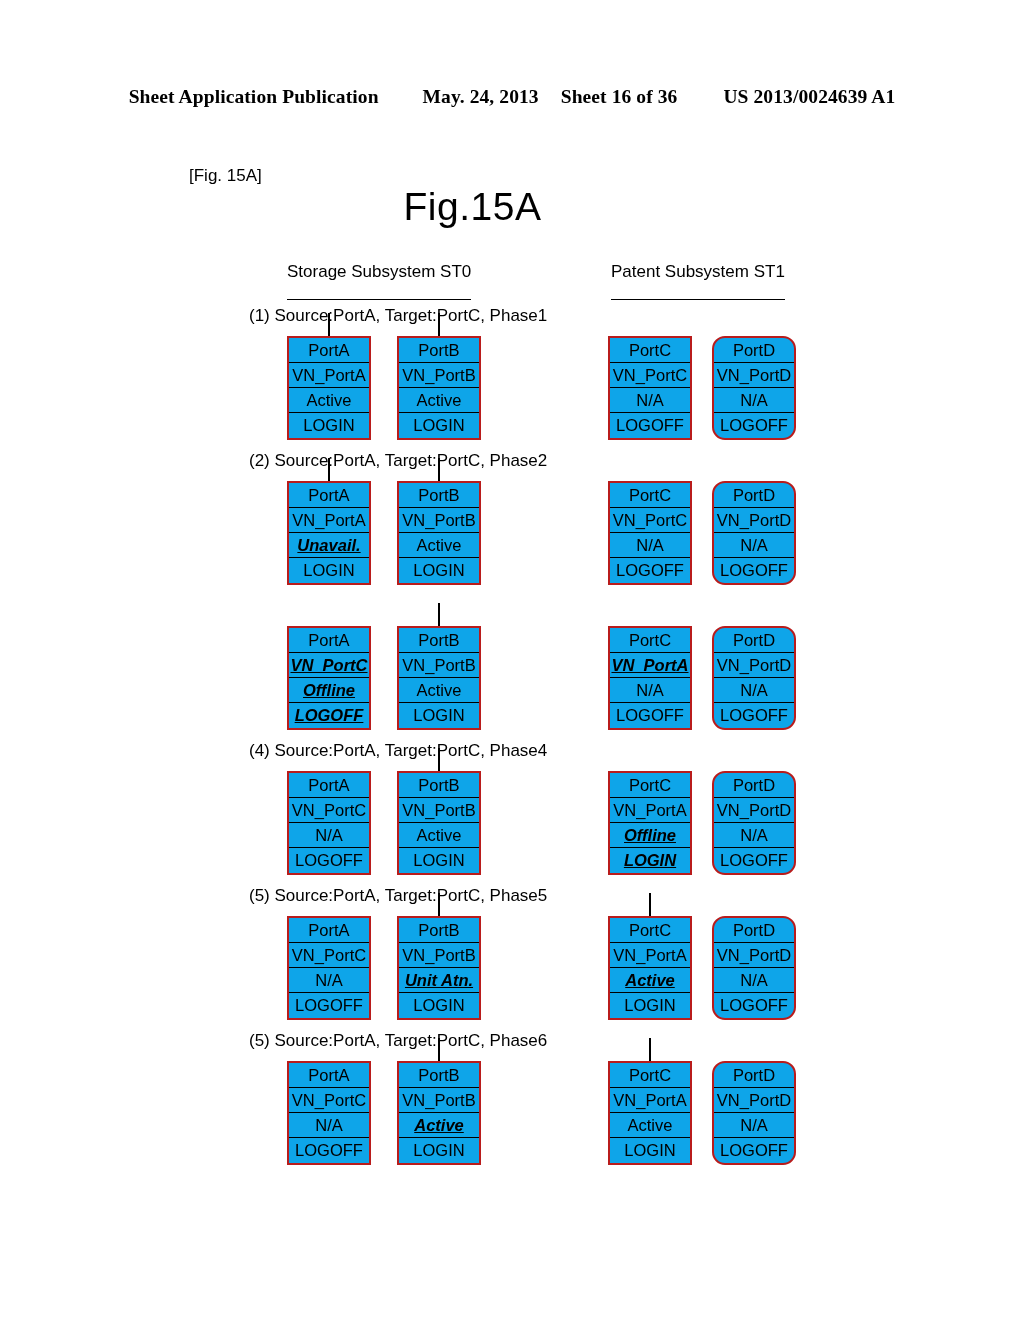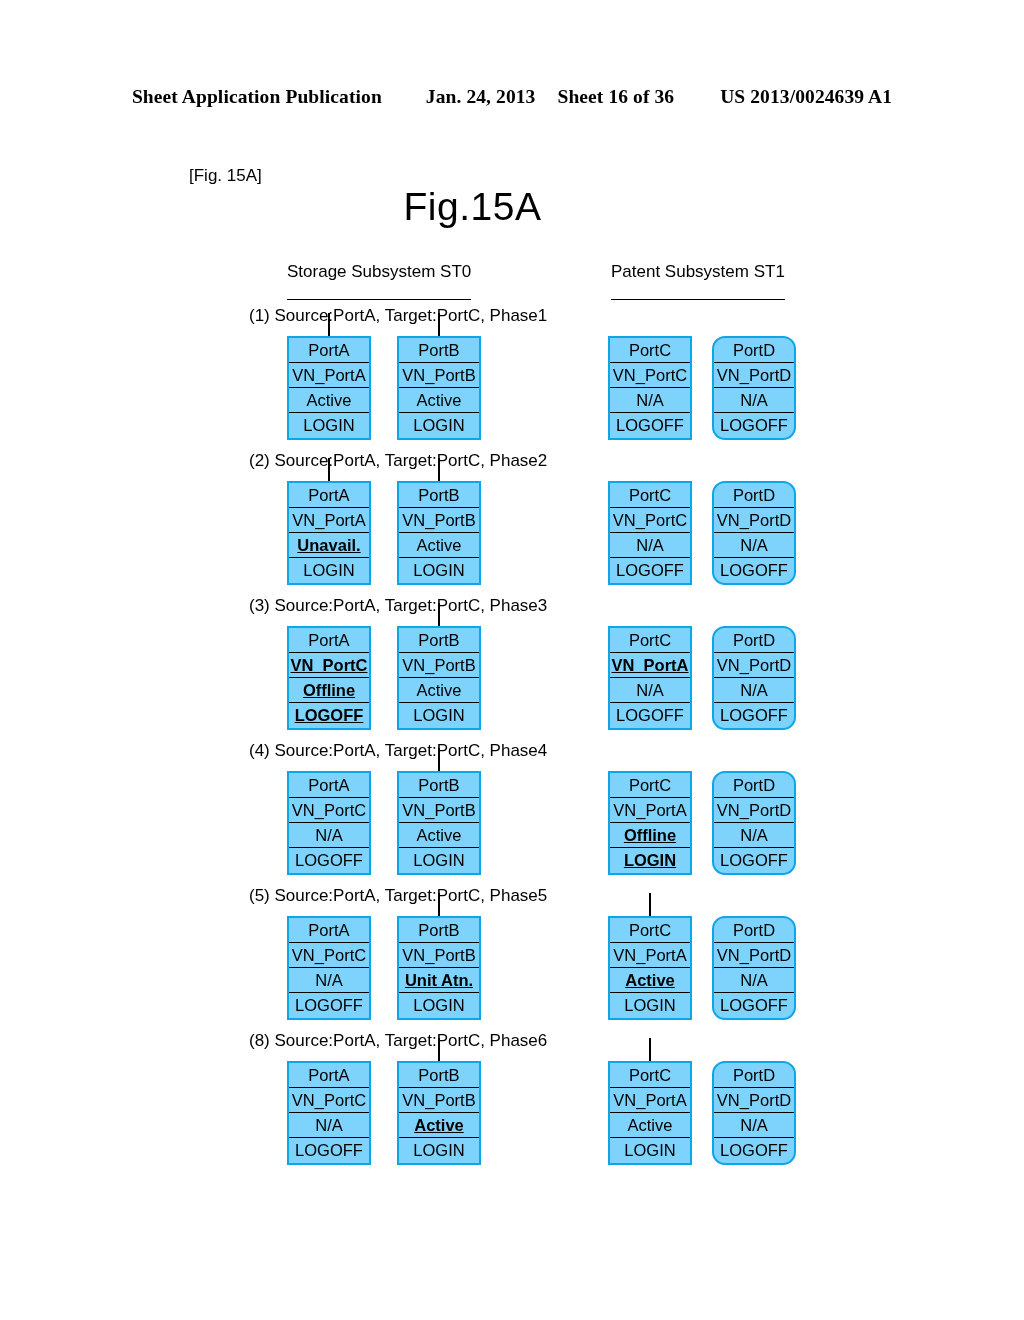--- a/index.html
+++ b/index.html
@@ -76,37 +76,38 @@
     left: 249px;
     top: 0;
     font-size: 17px;
     white-space: nowrap;
   }
 
   
   .port-box {
     position: absolute;
     width: 84px;
-    border: 2px solid #0ea5e9;
+    border: 2px solid #b91c1c;
     box-sizing: border-box;
-    background: #7dd3fc;
+    background: #0ea5e9;
   }
   .cell {
     height: 25px;
     line-height: 25px;
     text-align: center;
     font-size: 16.5px;
     border-bottom: 1px solid #000;
     box-sizing: border-box;
     white-space: nowrap;
     overflow: hidden;
   }
   .cell:last-child { border-bottom: none; }
   .cell.hl {
     font-weight: bold;
+    font-style: italic;
     text-decoration: underline;
   }
 
   
   .col-a { left: 287px; }
   .col-b { left: 397px; }
   .col-c { left: 608px; }
   .col-d { left: 712px; border-radius: 13px; }
 
   
@@ -119,21 +120,21 @@
   .conn-a { left: 328px; }
   .conn-b { left: 438px; }
   .conn-c { left: 649px; }
 </style>
 </head>
 <body>
 
 <div class="pub-header">
   <span class="seg">Sheet Application Publication</span>
   <span class="gap-lg"></span>
-  <span class="seg">Jan. 24, 2013</span>
+  <span class="seg">May. 24, 2013</span>
   <span class="gap-md"></span>
   <span class="seg">Sheet 16 of 36</span>
   <span class="gap-xl"></span>
   <span class="seg">US 2013/0024639 A1</span>
 </div>
 
 <div class="fig-bracket">[Fig. 15A]</div>
 <div class="fig-title">Fig.15A</div>
 
 <div class="subsys subsys-st0">Storage Subsystem ST0</div>
@@ -192,21 +193,20 @@
         <div class="cell">LOGOFF</div>
       </div>
       <div class="port-box col-d" style="top: 30px;">
         <div class="cell">PortD</div>
         <div class="cell">VN_PortD</div>
         <div class="cell">N/A</div>
         <div class="cell">LOGOFF</div>
       </div>
     </div>
     <div class="phase" style="top: 596px;">
-      <div class="phase-label">(3) Source:PortA, Target:PortC, Phase3</div>
       <div class="port-box col-a" style="top: 30px;">
         <div class="cell">PortA</div>
         <div class="cell hl">VN_PortC</div>
         <div class="cell hl">Offline</div>
         <div class="cell hl">LOGOFF</div>
       </div>
       <div class="connector conn-b" style="top: 7px;"></div>
       <div class="port-box col-b" style="top: 30px;">
         <div class="cell">PortB</div>
         <div class="cell">VN_PortB</div>
@@ -277,21 +277,21 @@
         <div class="cell">LOGIN</div>
       </div>
       <div class="port-box col-d" style="top: 30px;">
         <div class="cell">PortD</div>
         <div class="cell">VN_PortD</div>
         <div class="cell">N/A</div>
         <div class="cell">LOGOFF</div>
       </div>
     </div>
     <div class="phase" style="top: 1031px;">
-      <div class="phase-label">(8) Source:PortA, Target:PortC, Phase6</div>
+      <div class="phase-label">(5) Source:PortA, Target:PortC, Phase6</div>
       <div class="port-box col-a" style="top: 30px;">
         <div class="cell">PortA</div>
         <div class="cell">VN_PortC</div>
         <div class="cell">N/A</div>
         <div class="cell">LOGOFF</div>
       </div>
       <div class="connector conn-b" style="top: 7px;"></div>
       <div class="port-box col-b" style="top: 30px;">
         <div class="cell">PortB</div>
         <div class="cell">VN_PortB</div>

